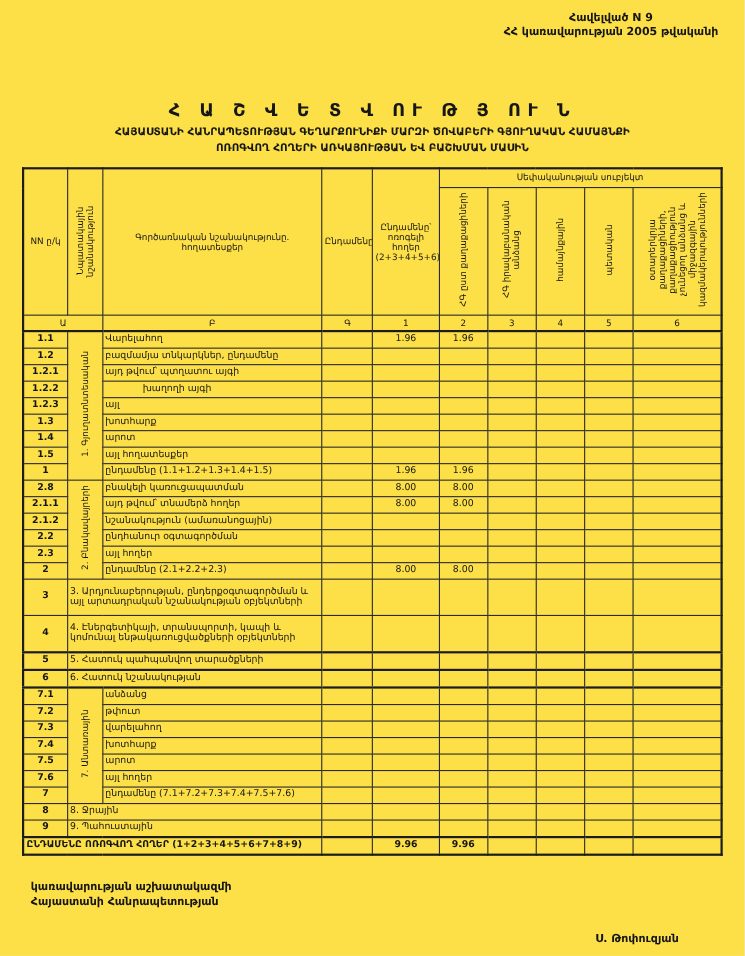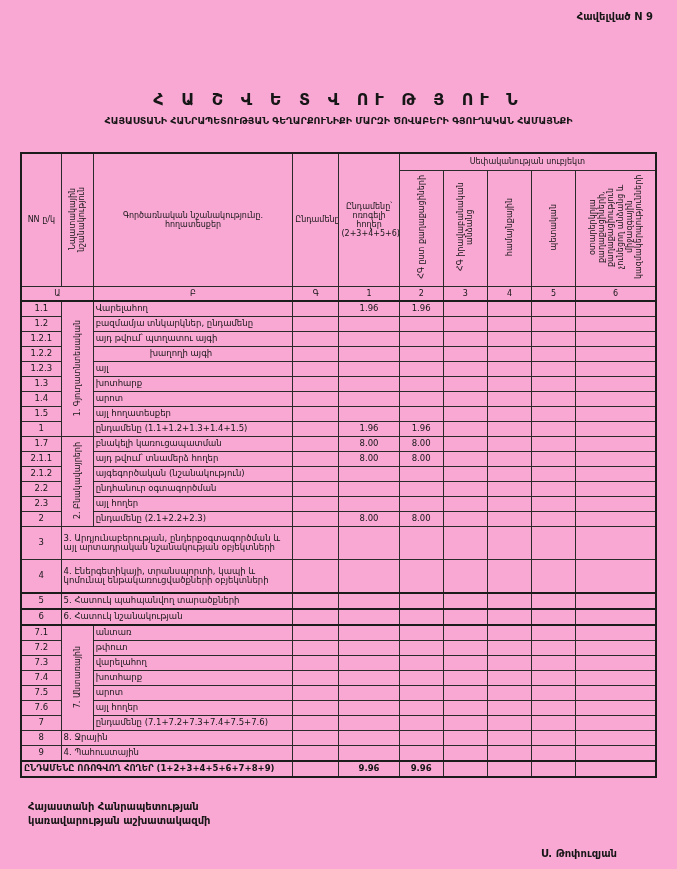--- a/index.html
+++ b/index.html
@@ -1,18 +1,18 @@
 <!DOCTYPE html>
 <html><head>
 <meta charset="utf-8">
 <style>
   html,body { margin:0; padding:0; background:#e9e9e7; }
   .page {
     position:relative; width:677px; height:869px; margin:0 auto;
-    background:#f9a8d4; color:#161616;
+    background:#fde047; color:#161616;
     font-family:"DejaVu Sans", sans-serif;
     overflow:hidden;
   }
   .appendix {
     position:absolute; top:10px; right:24px; text-align:center;
     font-size:10px; line-height:1.3; font-weight:bold;
   }
   .doc-title {
     position:absolute; top:90px; left:0; width:100%; text-align:center;
     font-size:16px; font-weight:bold; letter-spacing:6px;
@@ -28,23 +28,23 @@
   table { border-collapse:collapse; width:100%; table-layout:fixed;
           font-size:8.5px; border:2px solid #1c1c1c; }
   th, td { border:1px solid #2a2a2a; padding:0 2px; vertical-align:middle;
            overflow:hidden; }
   thead th { font-weight:normal; font-size:8px; line-height:1.15; }
   .grp-h { height:16px; font-size:8px; }
   .rot-row th { height:115px; }
   .letters td { height:13px; text-align:center; font-size:8px; border-bottom:2px solid #1c1c1c; }
   tbody td { height:14px; line-height:1.1; }
   tr.tall td { height:32px; }
-  .no  { text-align:center; }
+  .no  { text-align:center;font-weight:bold; }
   .lbl { text-align:left; }
-  .ind { padding-left:56px; }
+  .ind { padding-left:36px; }
   .val { text-align:center; }
   .grp { text-align:center; }
   .bold { font-weight:bold; }
   tr.hline td { border-top:2px solid #1c1c1c; }
   .total-lbl { font-weight:bold; font-size:8.5px; }
   .vtext {
     writing-mode:vertical-rl; transform:rotate(180deg);
     display:inline-block; max-height:112px; line-height:1.15;
     white-space:normal; font-size:8px;
   }
@@ -58,24 +58,26 @@
     font-size:10px; font-weight:bold;
   }
 </style>
 </head>
 <body>
 
 <div class="page">
 
   <div class="appendix">
     <div>Հավելված N 9</div>
+    <div>ՀՀ կառավարության 2005 թվականի</div>
   </div>
 
   <div class="doc-title">Հ Ա Շ Վ Ե Տ Վ ՈՒ Թ Յ ՈՒ Ն</div>
   <div class="doc-sub1">ՀԱՅԱՍՏԱՆԻ ՀԱՆՐԱՊԵՏՈՒԹՅԱՆ ԳԵՂԱՐՔՈՒՆԻՔԻ ՄԱՐԶԻ ԾՈՎԱԲԵՐԻ ԳՅՈՒՂԱԿԱՆ ՀԱՄԱՅՆՔԻ</div>
+  <div class="doc-sub2">ՈՌՈԳՎՈՂ ՀՈՂԵՐԻ ԱՌԿԱՅՈՒԹՅԱՆ ԵՎ ԲԱՇԽՄԱՆ ՄԱՍԻՆ</div>
 
   <div class="tbl-wrap">
     <table>
       <colgroup>
         <col style="width:40px">
           <col style="width:32px">
           <col style="width:199px">
         <col style="width:46px">
           <col style="width:60px">
           <col style="width:44px">
@@ -207,21 +209,21 @@
             <td class="lbl">ընդամենը (1.1+1.2+1.3+1.4+1.5)</td>
             <td class="val"></td>
             <td class="val">1.96</td>
             <td class="val">1.96</td>
             <td class="val"></td>
             <td class="val"></td>
             <td class="val"></td>
             <td class="val"></td>
           </tr>
           <tr>
-            <td class="no">1.7</td>
+            <td class="no">2.8</td>
             <td class="grp" rowspan="6"><span class="vtext">2. Բնակավայրերի</span></td>
             <td class="lbl">բնակելի կառուցապատման</td>
             <td class="val"></td>
             <td class="val">8.00</td>
             <td class="val">8.00</td>
             <td class="val"></td>
             <td class="val"></td>
             <td class="val"></td>
             <td class="val"></td>
           </tr>
@@ -231,21 +233,21 @@
             <td class="val"></td>
             <td class="val">8.00</td>
             <td class="val">8.00</td>
             <td class="val"></td>
             <td class="val"></td>
             <td class="val"></td>
             <td class="val"></td>
           </tr>
           <tr>
             <td class="no">2.1.2</td>
-            <td class="lbl">այգեգործական (նշանակություն)</td>
+            <td class="lbl">նշանակություն (ամառանոցային)</td>
             <td class="val"></td>
             <td class="val"></td>
             <td class="val"></td>
             <td class="val"></td>
             <td class="val"></td>
             <td class="val"></td>
             <td class="val"></td>
           </tr>
           <tr>
             <td class="no">2.2</td>
@@ -320,21 +322,21 @@
             <td class="val"></td>
             <td class="val"></td>
             <td class="val"></td>
             <td class="val"></td>
             <td class="val"></td>
             <td class="val"></td>
           </tr>
           <tr class="hline">
             <td class="no">7.1</td>
             <td class="grp" rowspan="7"><span class="vtext">7. Անտառային</span></td>
-            <td class="lbl">անտառ</td>
+            <td class="lbl">անձանց</td>
             <td class="val"></td>
             <td class="val"></td>
             <td class="val"></td>
             <td class="val"></td>
             <td class="val"></td>
             <td class="val"></td>
             <td class="val"></td>
           </tr>
           <tr>
             <td class="no">7.2</td>
@@ -408,21 +410,21 @@
             <td class="val"></td>
             <td class="val"></td>
             <td class="val"></td>
             <td class="val"></td>
             <td class="val"></td>
             <td class="val"></td>
             <td class="val"></td>
           </tr>
           <tr>
             <td class="no">9</td>
-            <td class="lbl" colspan="2">4. Պահուստային</td>
+            <td class="lbl" colspan="2">9. Պահուստային</td>
             <td class="val"></td>
             <td class="val"></td>
             <td class="val"></td>
             <td class="val"></td>
             <td class="val"></td>
             <td class="val"></td>
             <td class="val"></td>
           </tr>
           <tr class="hline bold">
             <td class="lbl total-lbl" colspan="3">ԸՆԴԱՄԵՆԸ ՈՌՈԳՎՈՂ ՀՈՂԵՐ (1+2+3+4+5+6+7+8+9)</td>
@@ -432,18 +434,18 @@
             <td class="val"></td>
             <td class="val"></td>
             <td class="val"></td>
             <td class="val"></td>
           </tr>
         </tbody>
     </table>
   </div>
 
   <div class="footer-left">
+    <div>կառավարության աշխատակազմի</div>
     <div>Հայաստանի Հանրապետության</div>
-    <div>կառավարության աշխատակազմի</div>
   </div>
   <div class="signature">Ս. Թոփուզյան</div>
 
 </div>
 
 </body></html>

